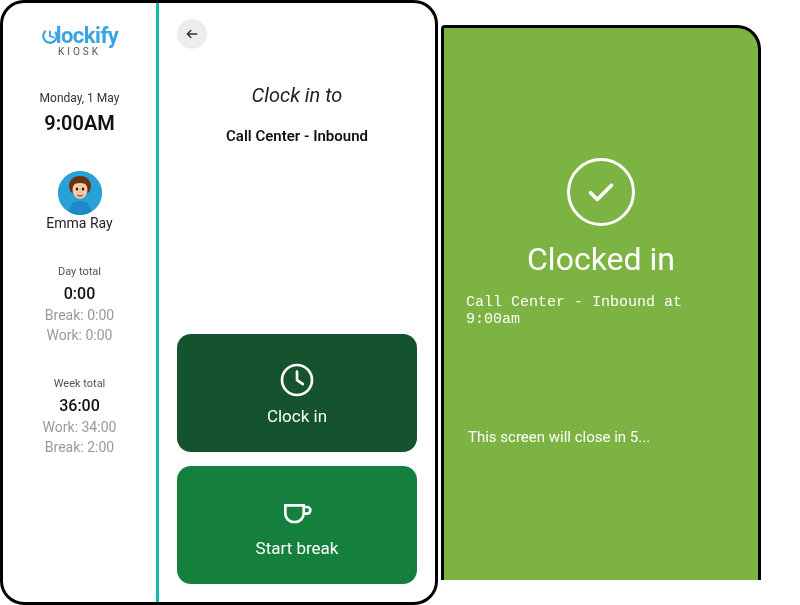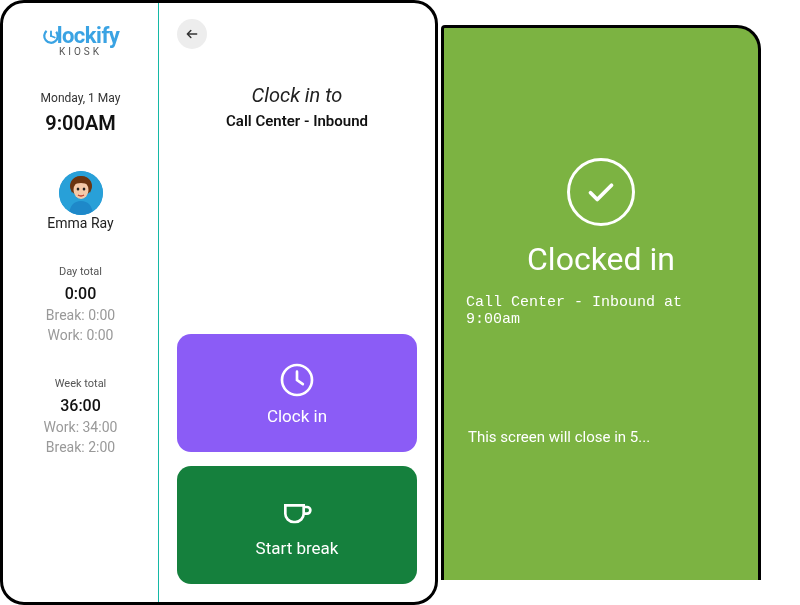--- a/index.html
+++ b/index.html
@@ -16,21 +16,21 @@
       height: 605px;
       border: 3px solid #000;
       border-radius: 24px;
       display: flex;
       background: #fff;
       overflow: hidden;
       position: relative;
     }
     .sidebar {
       width: 156px;
-      border-right: 1px solid #14b8a6;
+      border-right: 3px solid #14b8a6;
       padding: 20px 8px 20px 8px;
       display: flex;
       flex-direction: column;
       align-items: center;
     }
     .logo-wrap {
       margin-bottom: 10px;
       text-align: center;
     }
     .logo {
@@ -116,40 +116,40 @@
     .clockin-title {
       font-size: 20px;
       font-weight: 400;
       color: #222;
       font-style: italic;
     }
     .clockin-sub {
       font-size: 15px;
       font-weight: 600;
       color: #111;
-      margin-top: 5px;
+      margin-top: 20px;
     }
     .buttons {
       margin-top: auto;
       display: flex;
       flex-direction: column;
       gap: 14px;
     }
     .big-btn {
       border-radius: 14px;
       height: 118px;
       display: flex;
       flex-direction: column;
       align-items: center;
       justify-content: center;
       color: #fff;
       cursor: pointer;
       gap: 6px;
     }
-    .btn-green { background: #8b5cf6; }
+    .btn-green { background: #14532d; }
     .btn-orange { background: #15803d; }
     .big-btn-label { font-size: 17px; font-weight: 400; }
     .confirm-panel {
       width: 320px;
       height: 555px;
       margin-left: 3px;
       margin-top: 25px;
       background: #7cb342;
       border: 3px solid #000;
       border-top-right-radius: 24px;

